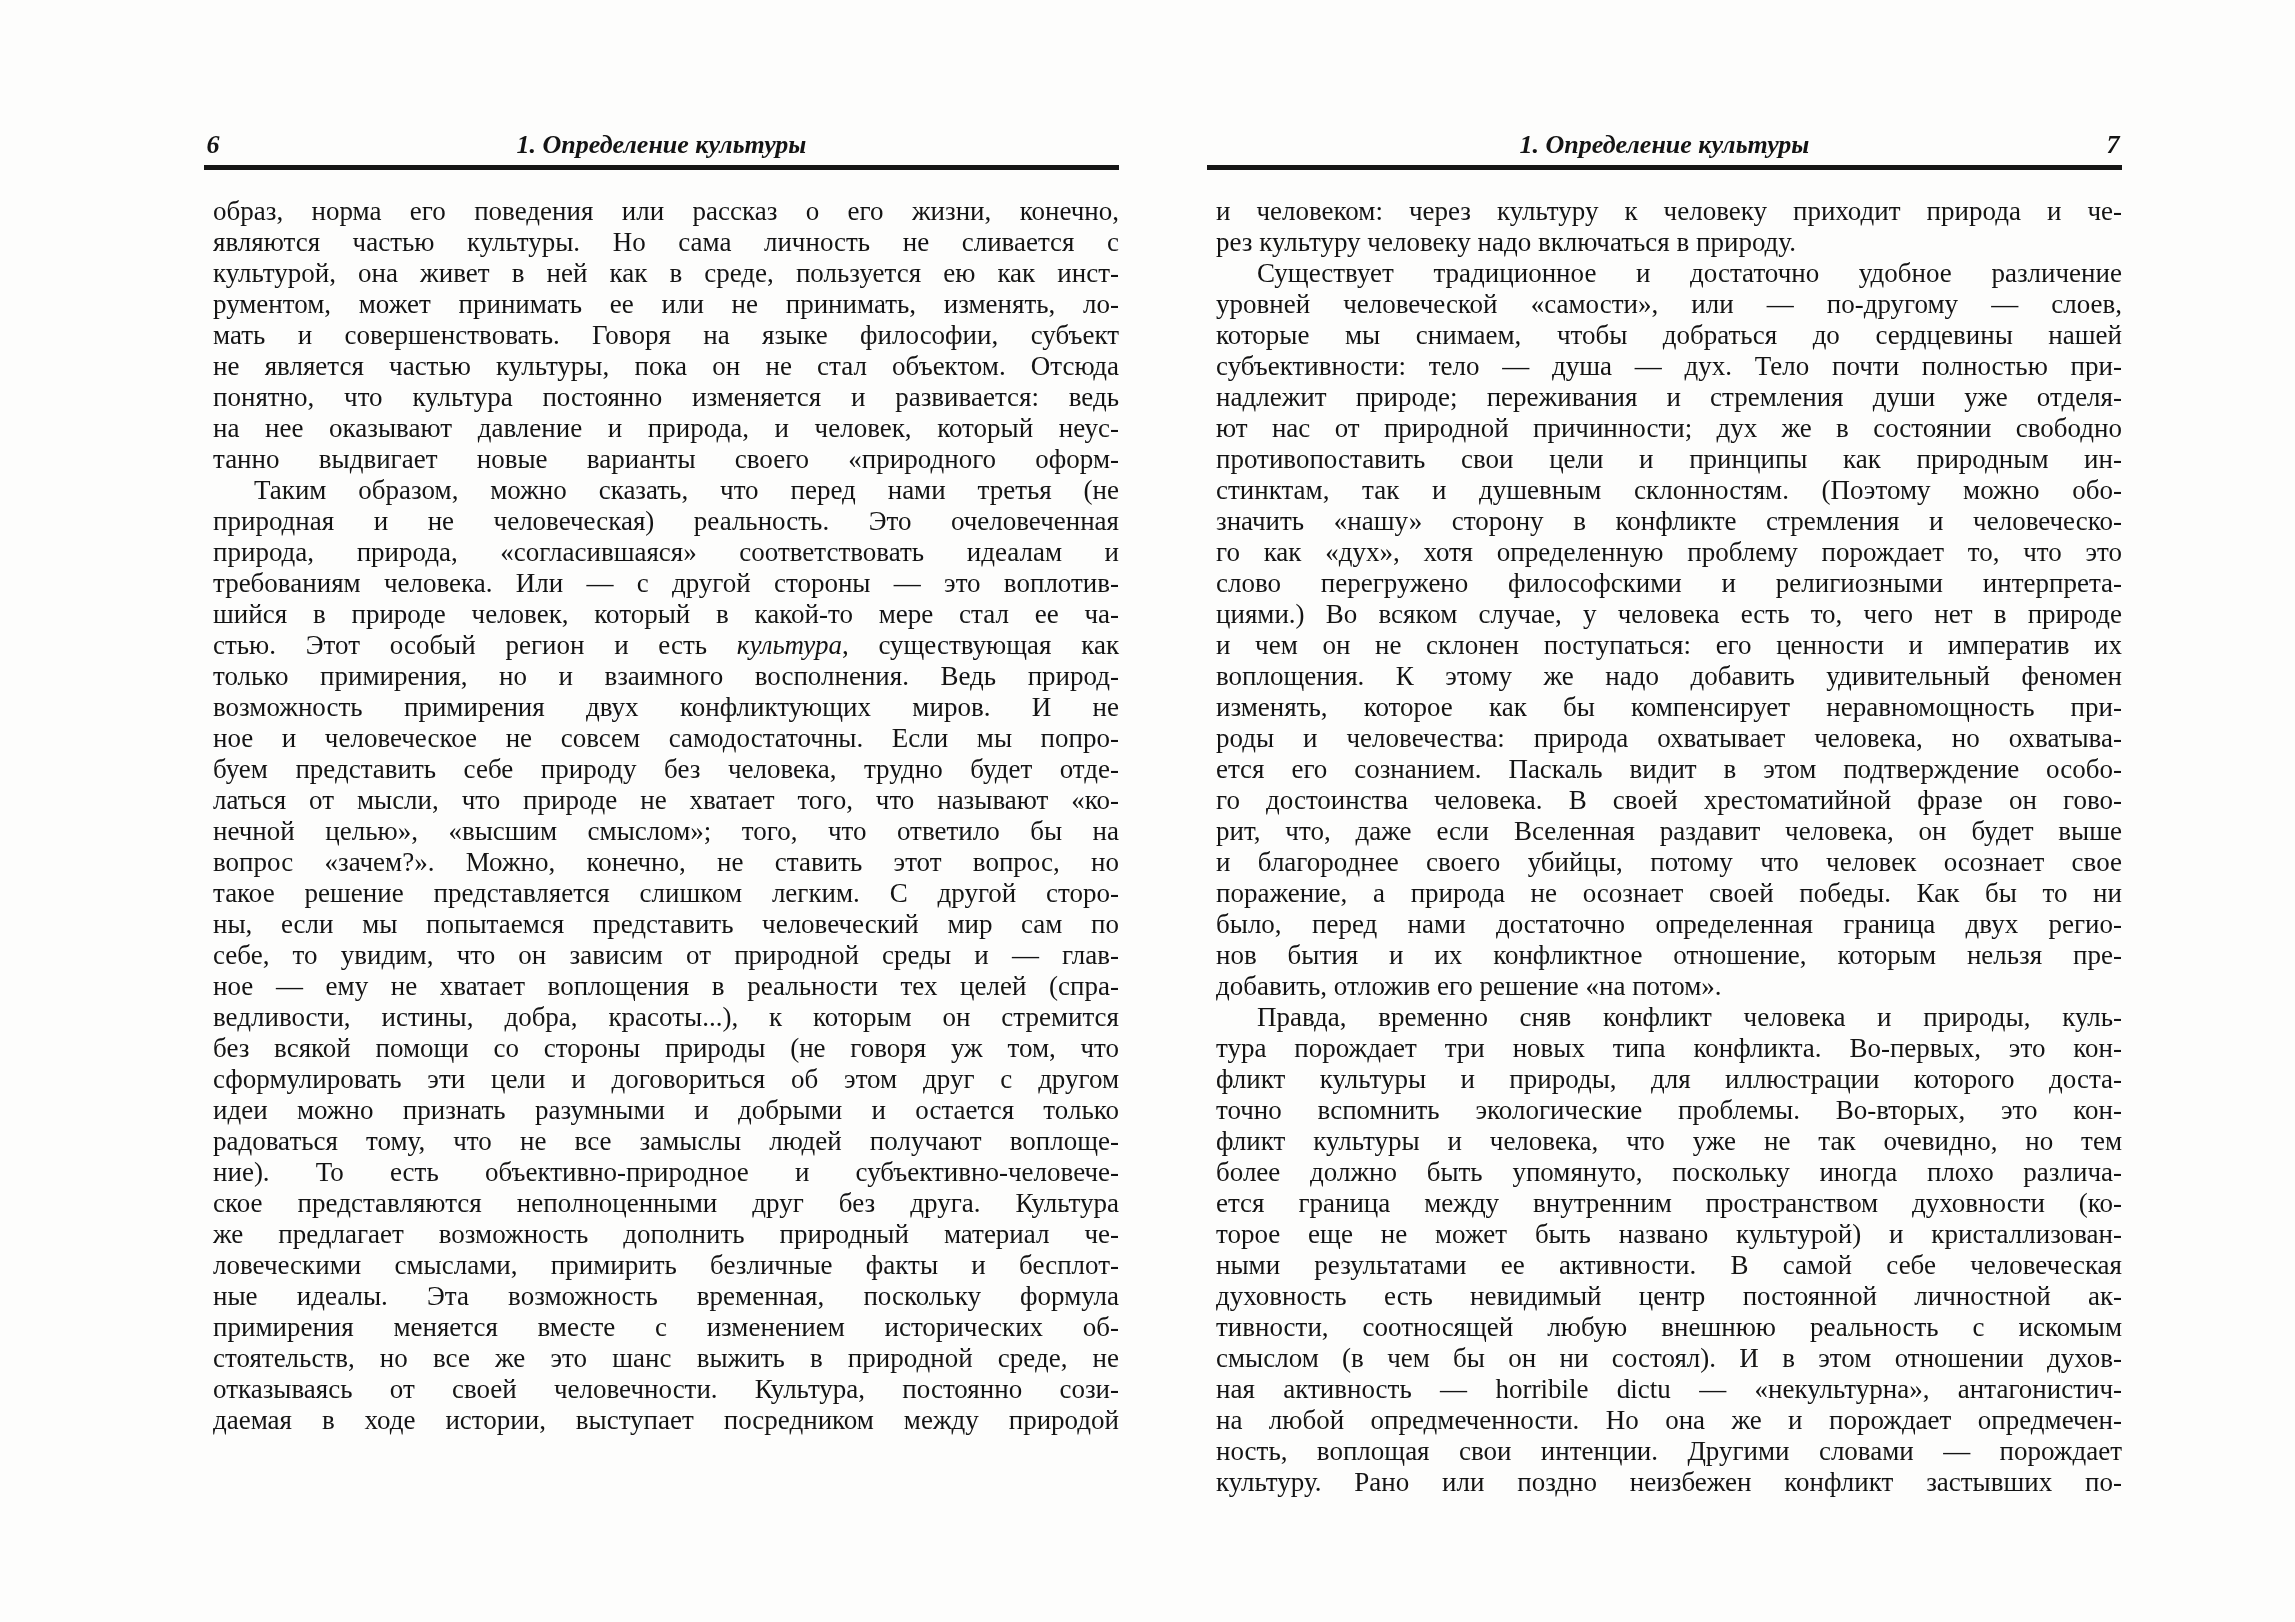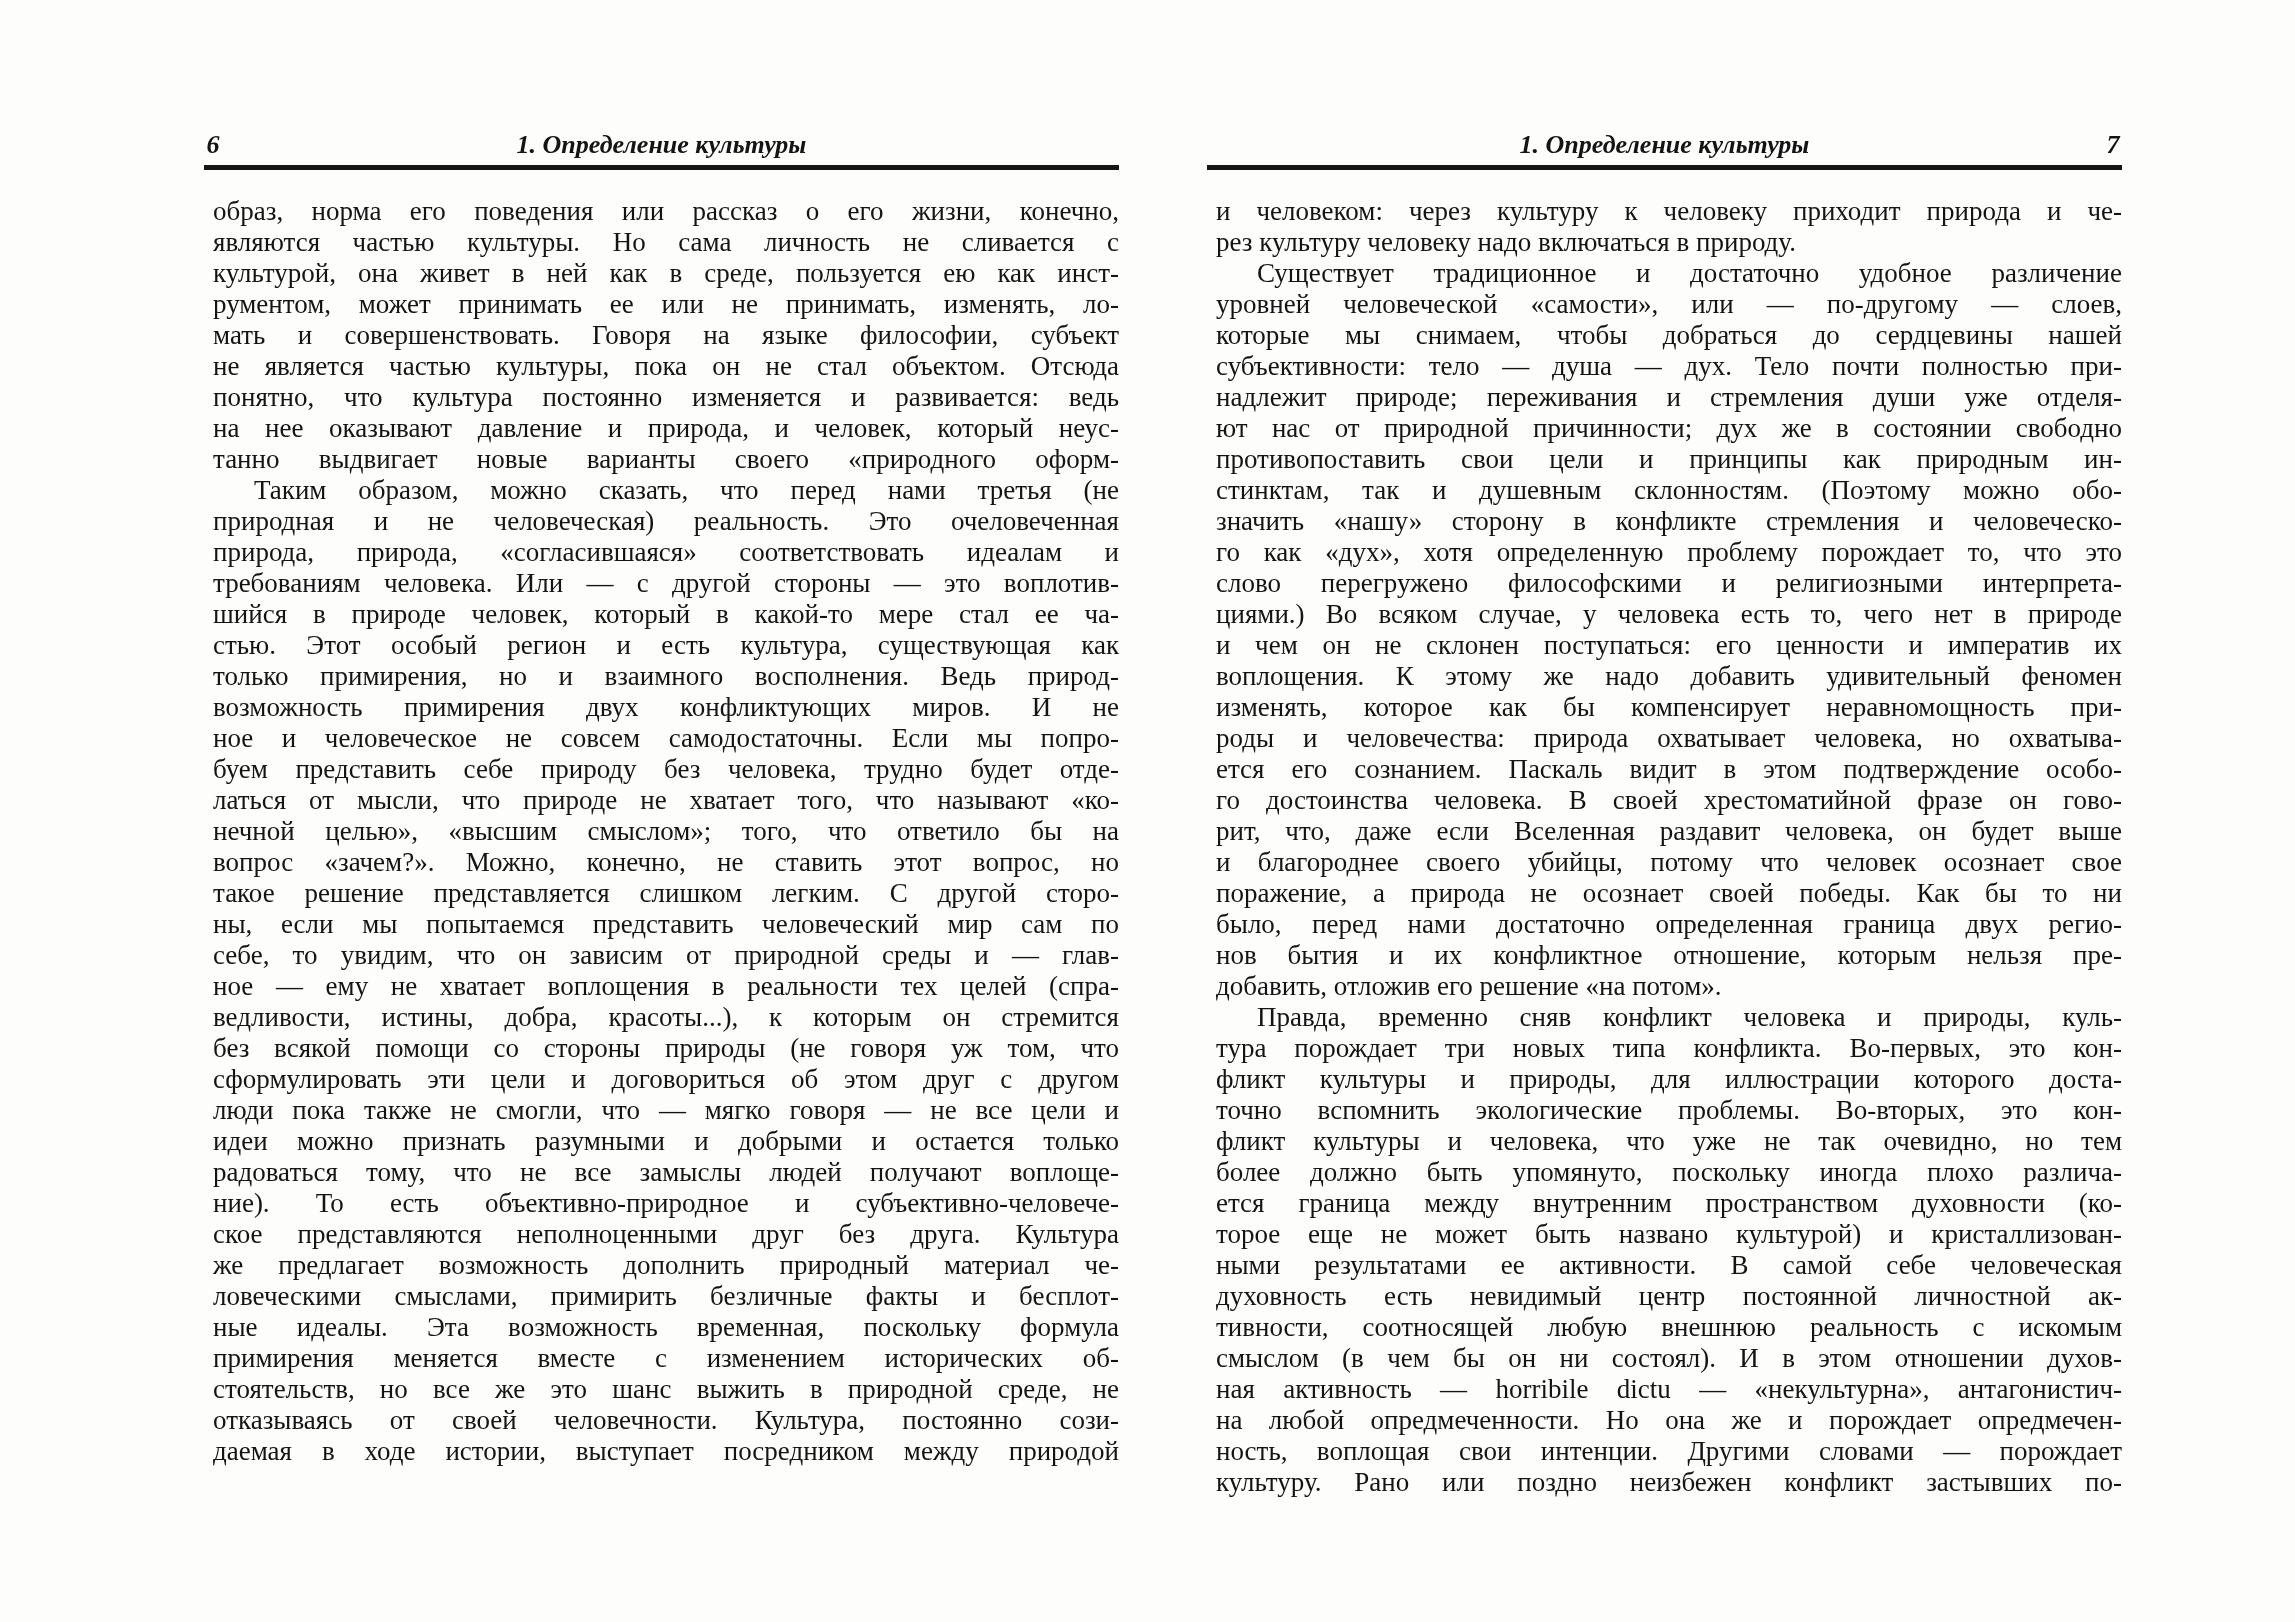--- a/index.html
+++ b/index.html
@@ -28,21 +28,21 @@
   .body { margin-top: 26px; font-size: 27px; margin-left: 9px; }
   .para { margin: 0; }
   .line {
     line-height: 31px;
     text-align: justify;
     text-align-last: justify;
     white-space: normal;
   }
   .line.end { text-align-last: left; }
   .line.indent { text-indent: 41px; }
-  .it { }
+  .it { font-style: italic; }
 </style>
 </head>
 <body>
 
 <div class="spread">
 
   <section class="page left">
     <div class="header">
       <span class="pagenum">6</span>
       <span class="running">1. Определение культуры</span>
@@ -74,21 +74,20 @@
           <div class="line">латься от мысли, что природе не хватает того, что называют «ко-</div>
           <div class="line">нечной целью», «высшим смыслом»; того, что ответило бы на</div>
           <div class="line">вопрос «зачем?». Можно, конечно, не ставить этот вопрос, но</div>
           <div class="line">такое решение представляется слишком легким. С другой сторо-</div>
           <div class="line">ны, если мы попытаемся представить человеческий мир сам по</div>
           <div class="line">себе, то увидим, что он зависим от природной среды и — глав-</div>
           <div class="line">ное — ему не хватает воплощения в реальности тех целей (спра-</div>
           <div class="line">ведливости, истины, добра, красоты...), к которым он стремится</div>
           <div class="line">без всякой помощи со стороны природы (не говоря уж том, что</div>
           <div class="line">сформулировать эти цели и договориться об этом друг с другом</div>
-          <div class="line">люди пока также не смогли, что — мягко говоря — не все цели и</div>
           <div class="line">идеи можно признать разумными и добрыми и остается только</div>
           <div class="line">радоваться тому, что не все замыслы людей получают воплоще-</div>
           <div class="line">ние). То есть объективно-природное и субъективно-человече-</div>
           <div class="line">ское представляются неполноценными друг без друга. Культура</div>
           <div class="line">же предлагает возможность дополнить природный материал че-</div>
           <div class="line">ловеческими смыслами, примирить безличные факты и бесплот-</div>
           <div class="line">ные идеалы. Эта возможность временная, поскольку формула</div>
           <div class="line">примирения меняется вместе с изменением исторических об-</div>
           <div class="line">стоятельств, но все же это шанс выжить в природной среде, не</div>
           <div class="line">отказываясь от своей человечности. Культура, постоянно сози-</div>

